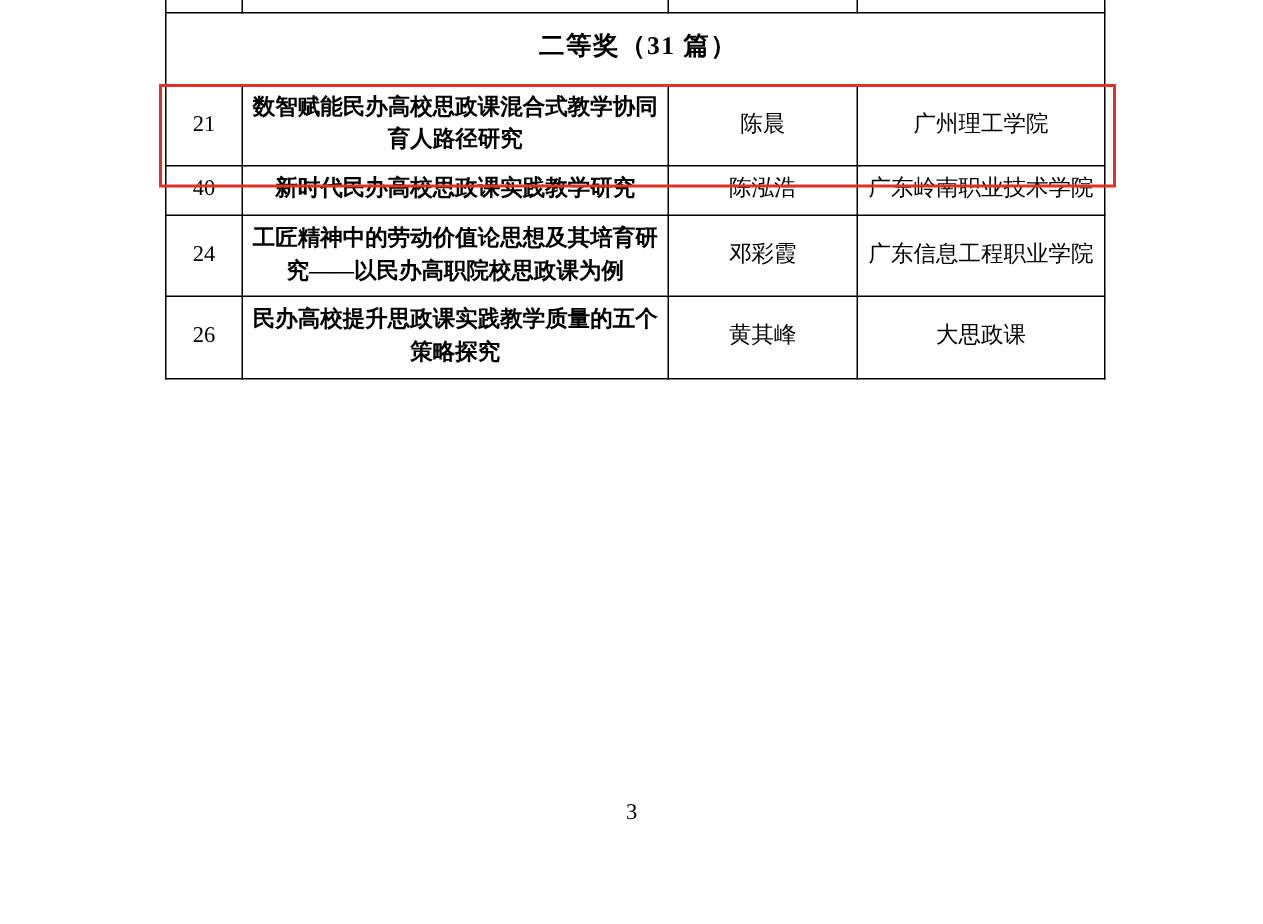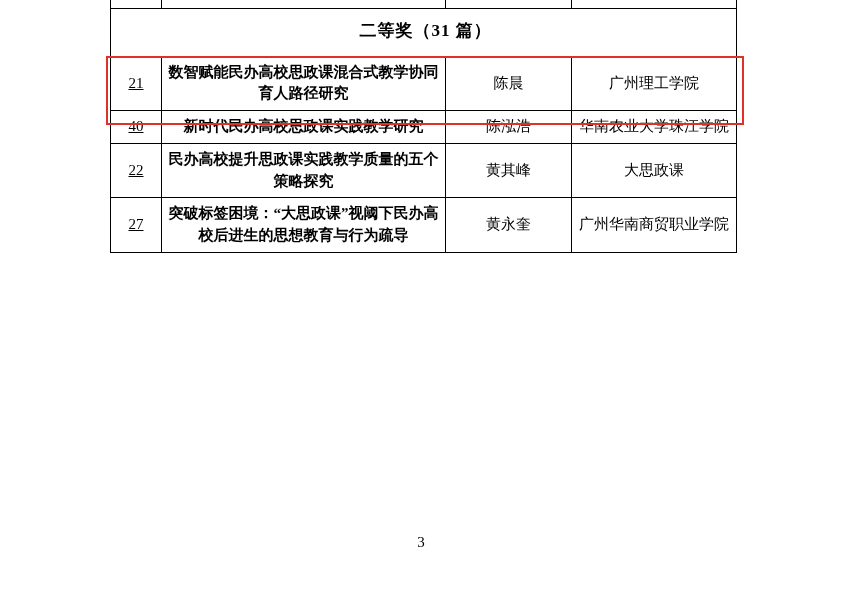--- a/index.html
+++ b/index.html
@@ -30,21 +30,21 @@
   }
   .doc-table td {
     border: 1px solid #000000;
     padding: 5px 4px;
     text-align: center;
     vertical-align: middle;
     font-size: 15px;
     line-height: 1.45;
     font-family: "Liberation Serif", "DejaVu Serif", serif;
   }
-  .col-num { width: 50px; text-decoration: underline; }
+  .col-num { width: 50px; }
   .col-title { width: 283px; font-weight: bold; }
   .col-author { width: 125px; }
   .col-org { width: 164px; }
 
   .top-partial td {
     height: 8px;
     padding: 0;
   }
   .award-row td {
     font-size: 17px;
@@ -97,33 +97,33 @@
       <tr class="highlight-row">
         <td class="col-num">21</td>
         <td class="col-title title-cell">数智赋能民办高校思政课混合式教学协同育人路径研究</td>
         <td class="col-author">陈晨</td>
         <td class="col-org">广州理工学院</td>
       </tr>
       <tr>
         <td class="col-num">40</td>
         <td class="col-title title-cell">新时代民办高校思政课实践教学研究</td>
         <td class="col-author">陈泓浩</td>
-        <td class="col-org">华南农业大学珠江学院</td>
+        <td class="col-org">广东岭南职业技术学院</td>
       </tr>
       <tr>
-        <td class="col-num">22</td>
+        <td class="col-num">24</td>
+        <td class="col-title title-cell">工匠精神中的劳动价值论思想及其培育研究——以民办高职院校思政课为例</td>
+        <td class="col-author">邓彩霞</td>
+        <td class="col-org">广东信息工程职业学院</td>
+      </tr>
+      <tr>
+        <td class="col-num">26</td>
         <td class="col-title title-cell">民办高校提升思政课实践教学质量的五个策略探究</td>
         <td class="col-author">黄其峰</td>
         <td class="col-org">大思政课</td>
-      </tr>
-      <tr>
-        <td class="col-num">27</td>
-        <td class="col-title title-cell">突破标签困境：“大思政课”视阈下民办高校后进生的思想教育与行为疏导</td>
-        <td class="col-author">黄永奎</td>
-        <td class="col-org">广州华南商贸职业学院</td>
       </tr>
     </tbody>
   </table>
 
   <div class="highlight-box" style="border-color: rgb(224, 48, 40);"></div>
 
   <div class="page-number">3</div>
 
 </div>
 

